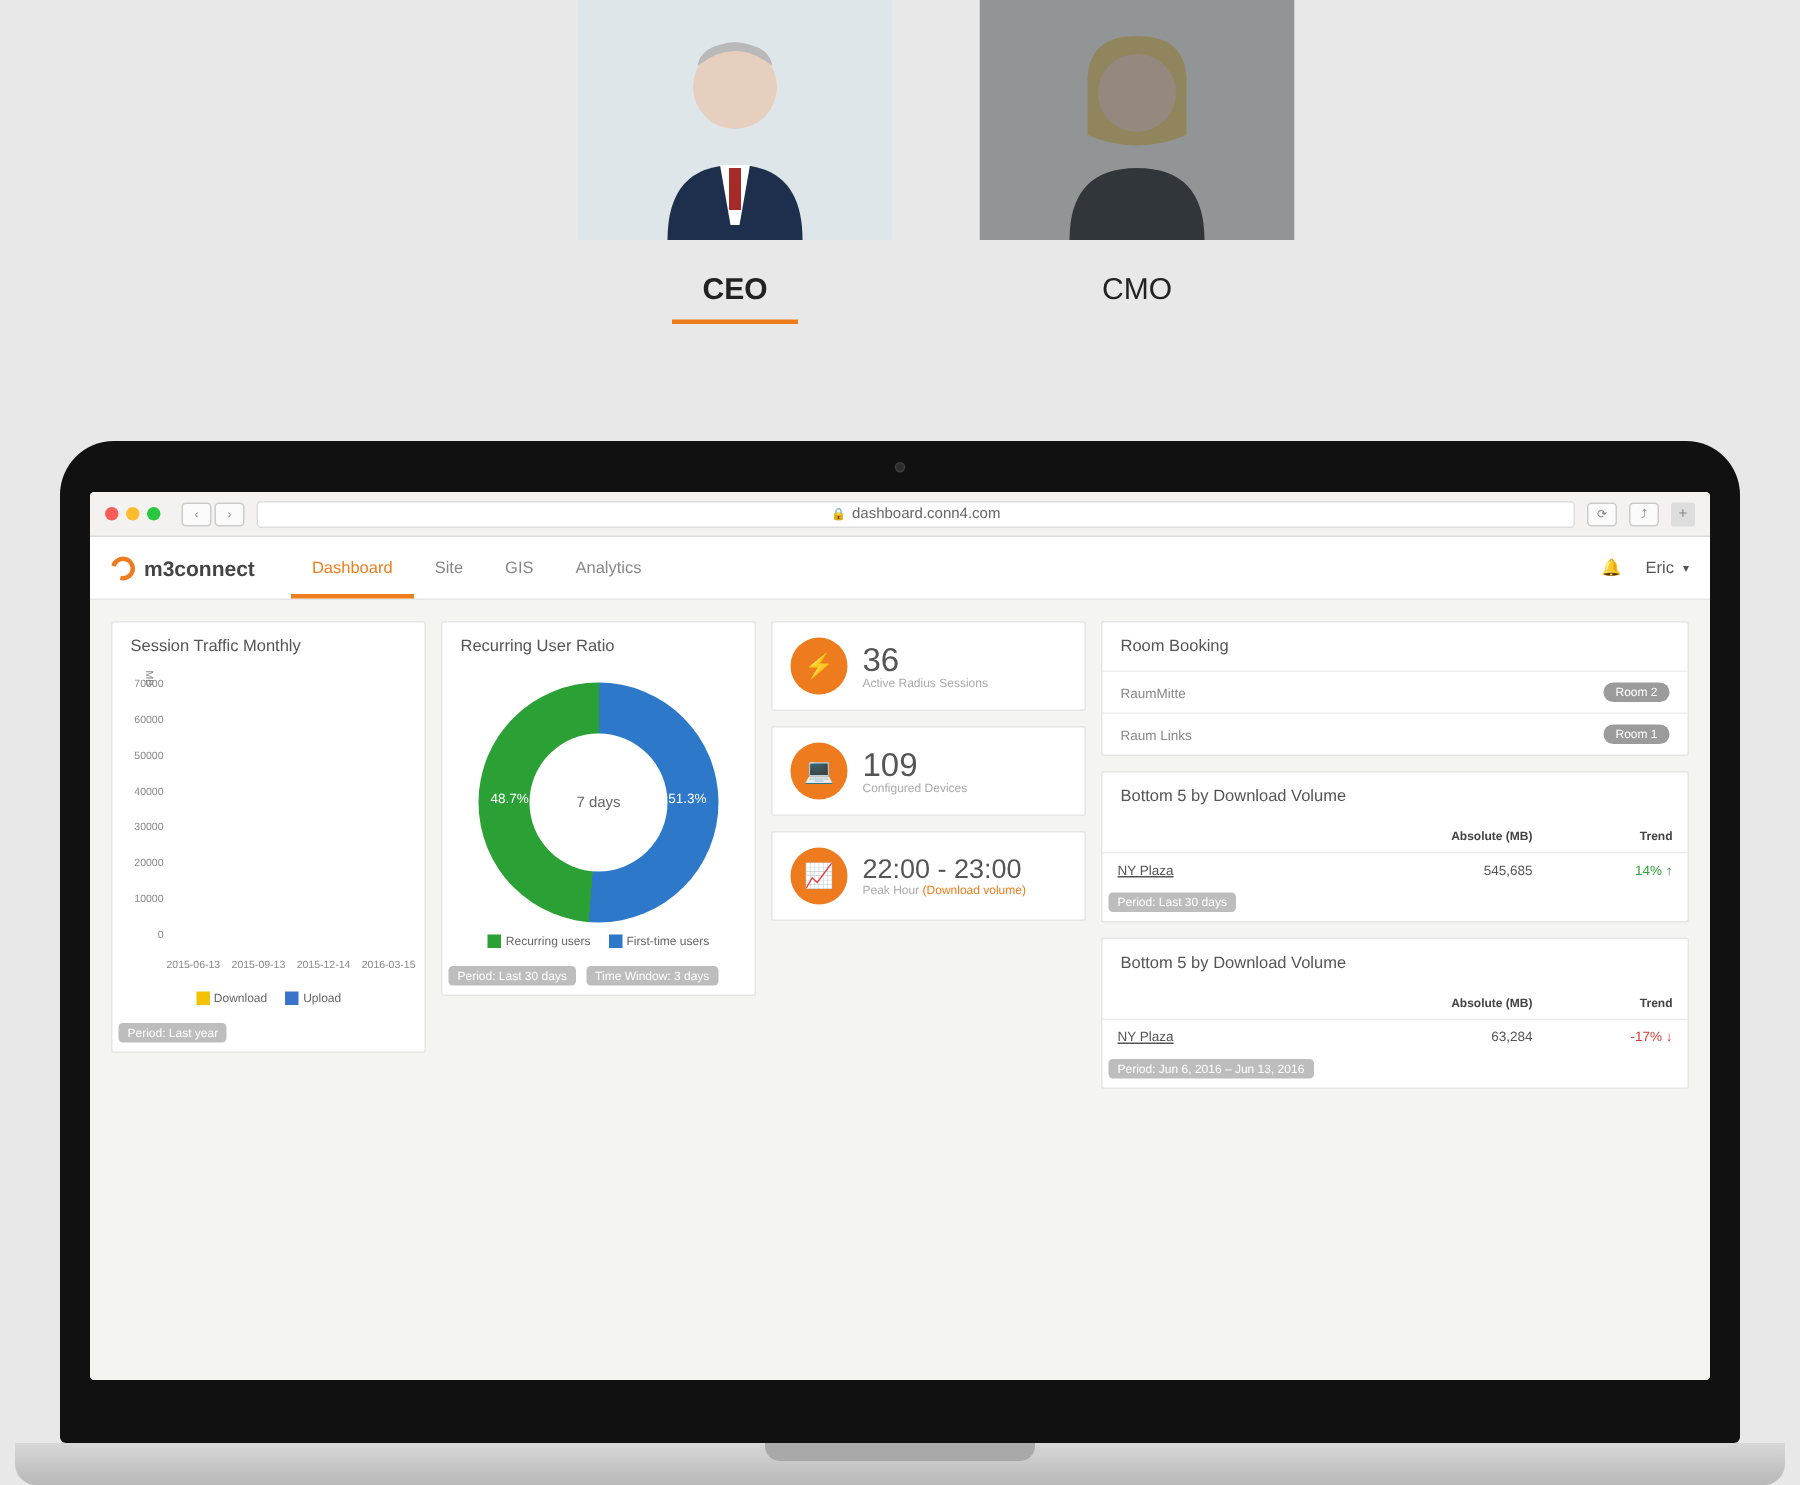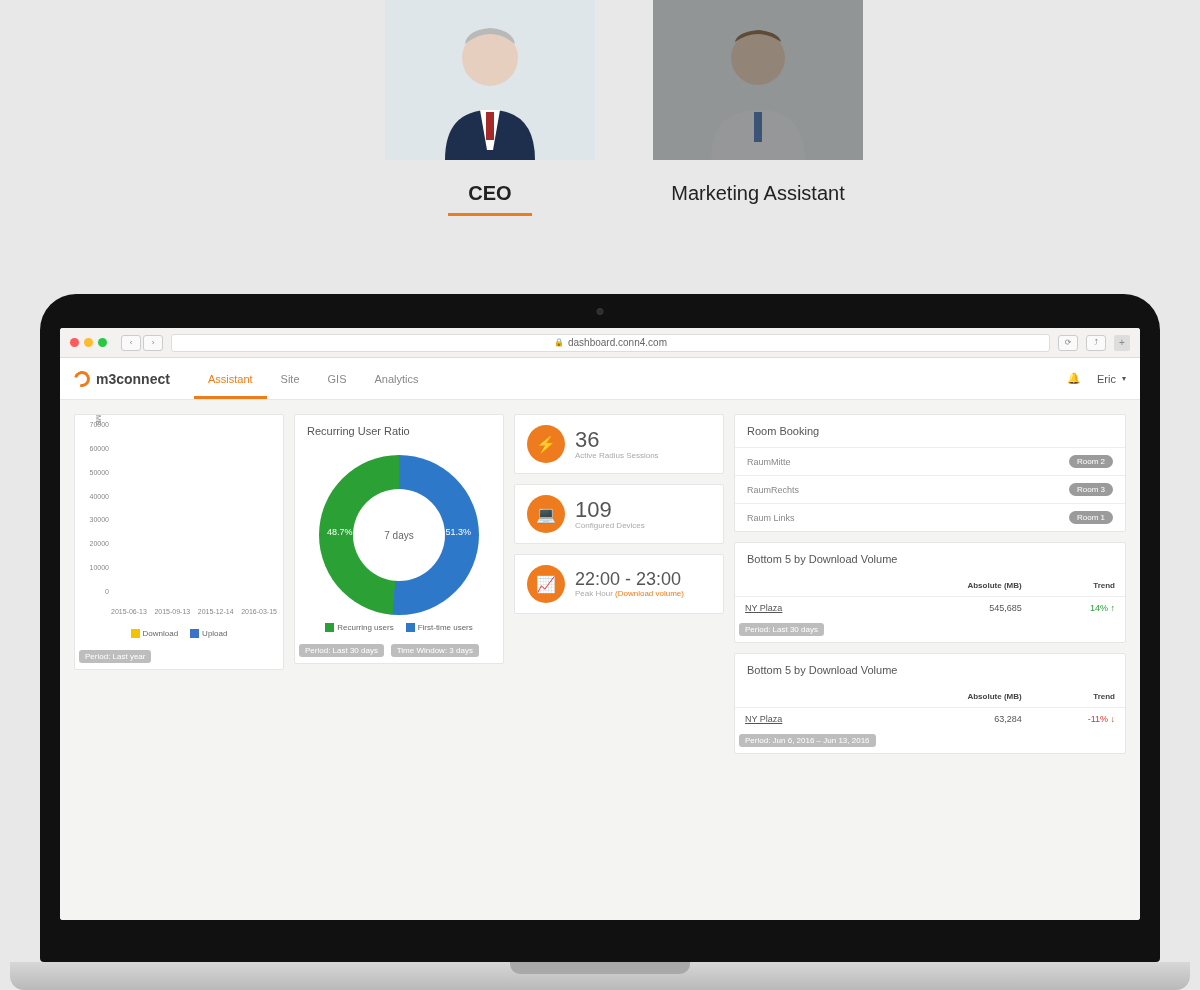--- a/index.html
+++ b/index.html
@@ -113,27 +113,26 @@
           <rect x="101" y="112" width="8" height="28" fill="#a52a2a"></rect>
           <path d="M80 44 Q105 24 130 44 Q128 30 105 28 Q82 30 80 44 Z" fill="#b9b9b9"></path>
         </svg>
     </div>
     <span class="label">CEO</span>
   </div>
   <div class="persona">
     <div class="photo dim">
       <svg viewBox="0 0 210 160">
           <rect width="210" height="160" fill="#e9eef0"></rect>
-          <circle cx="105" cy="58" r="27" fill="#eccfba"></circle>
-          <path d="M82 42 Q105 26 128 42 Q126 32 105 30 Q84 32 82 42 Z" fill="#8a6b47"></path>
-          <path d="M58 160 Q58 110 105 110 Q152 110 152 160 Z" fill="#eef2f5"></path>
-          <rect x="101" y="112" width="8" height="30" fill="#4b79b6"></rect>
+          <path d="M72 54 Q72 24 105 24 Q138 24 138 54 L138 90 Q105 104 72 90 Z" fill="#e8d28b"></path>
+          <circle cx="105" cy="62" r="26" fill="#efd8c6"></circle>
+          <path d="M60 160 Q60 112 105 112 Q150 112 150 160 Z" fill="#39434a"></path>
         </svg>
     </div>
-    <span class="label">Marketing Assistant</span>
+    <span class="label">CMO</span>
   </div>
 </div>
 
 <div class="laptop-wrap">
   <div class="laptop-bezel">
     <div class="laptop-cam"></div>
     <div class="screen">
 
       <div class="b-chrome">
         <div class="dots">
@@ -153,21 +152,21 @@
         <div class="nav-btn">⤴</div>
         <div class="tab-plus">+</div>
       </div>
 
       <div class="app-head">
         <div class="brand">
           <span class="brand-swirl"></span>
           <span>m3connect</span>
         </div>
         <div class="nav-item active">
-            <span>Assistant</span>
+            <span>Dashboard</span>
           </div>
         <div class="nav-item">
             <span>Site</span>
           </div>
         <div class="nav-item">
             <span>GIS</span>
           </div>
         <div class="nav-item">
             <span>Analytics</span>
           </div>
@@ -179,20 +178,21 @@
           <span>Eric</span>
           <span class="chevron">▾</span>
         </div>
       </div>
 
 
       <div class="dash">
 
         <div class="col left">
           <div class="card">
+            <div class="title">Session Traffic Monthly</div>
             <div class="chart-body">
               <span class="y-unit">MB</span>
               <div class="axis-left" id="y-ticks">
                   <span>70000</span>
                   <span>60000</span>
                   <span>50000</span>
                   <span>40000</span>
                   <span>30000</span>
                   <span>20000</span>
                   <span>10000</span>
@@ -502,24 +502,20 @@
         </div>
 
         <div class="col right">
           <div class="card">
             <div class="title">Room Booking</div>
             <div class="room-row">
               <span>RaumMitte</span>
               <span class="room-badge">Room 2</span>
             </div>
             <div class="room-row">
-              <span>RaumRechts</span>
-              <span class="room-badge">Room 3</span>
-            </div>
-            <div class="room-row">
               <span>Raum Links</span>
               <span class="room-badge">Room 1</span>
             </div>
           </div>
 
           <div class="card">
             <div class="title">Bottom 5 by Download Volume</div>
             <div class="tbl-head">
               <div class="cell c1"></div>
               <div class="cell c2">Absolute (MB)</div>
@@ -536,21 +532,21 @@
           <div class="card">
             <div class="title">Bottom 5 by Download Volume</div>
             <div class="tbl-head">
               <div class="cell c1"></div>
               <div class="cell c2">Absolute (MB)</div>
               <div class="cell c3">Trend</div>
             </div>
             <div class="tbl-row">
               <div class="cell c1">NY Plaza</div>
               <div class="cell c2">63,284</div>
-              <div class="cell c3 dn"><span>-11%</span> <span>↓</span></div>
+              <div class="cell c3 dn"><span>-17%</span> <span>↓</span></div>
             </div>
             <span class="chip">Period: Jun 6, 2016 – Jun 13, 2016</span>
           </div>
         </div>
 
       </div>
 
     </div>
   </div>
   <div class="laptop-base">

